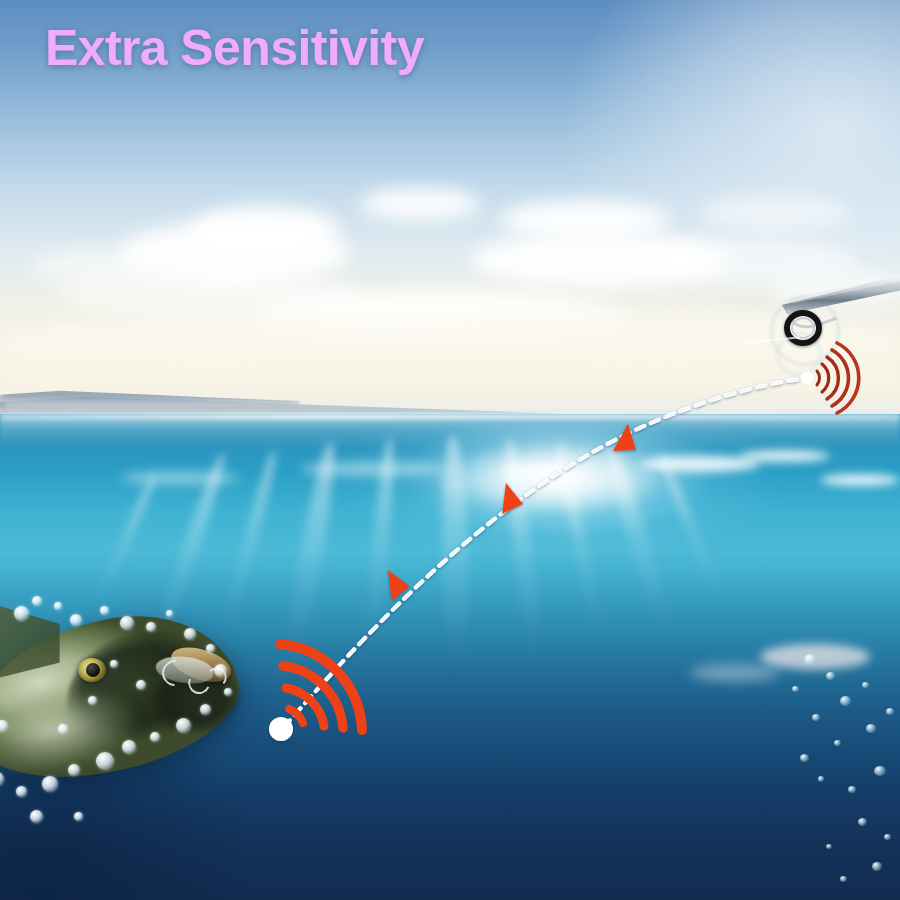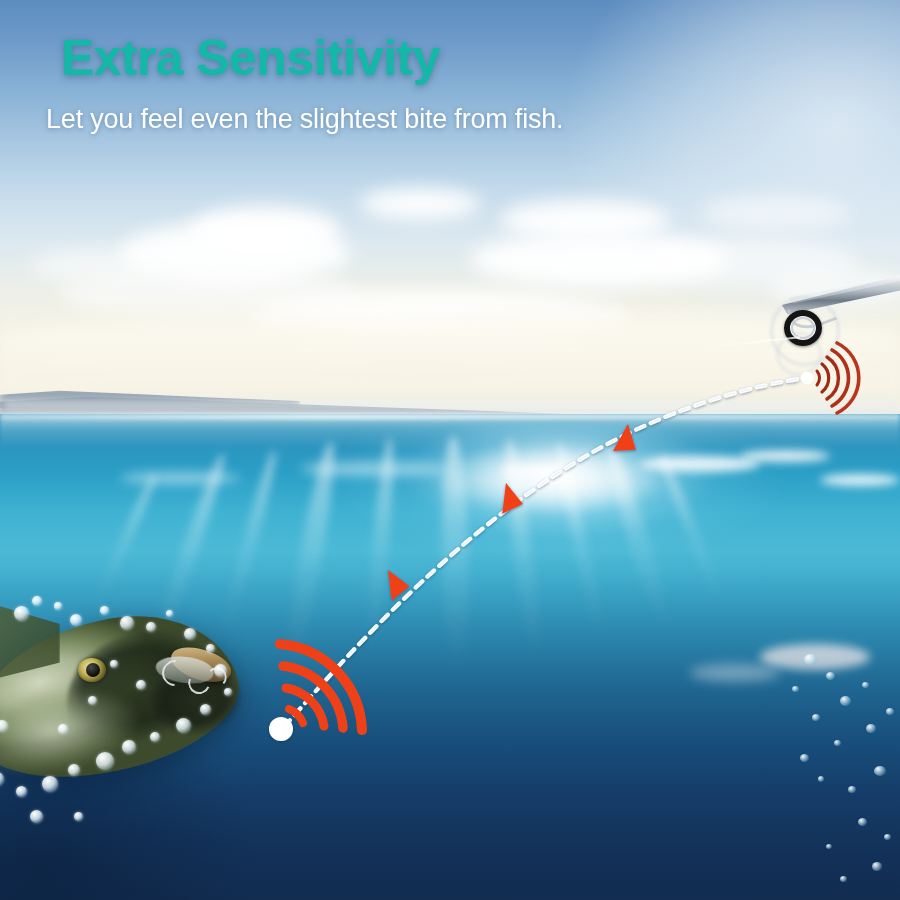--- a/index.html
+++ b/index.html
@@ -237,24 +237,24 @@
     position:absolute;left:-70px;top:74px;width:110px;height:2px;
     background:linear-gradient(90deg,rgba(255,255,255,0),rgba(255,255,255,.8));
     transform:rotate(-6deg);filter:blur(.4px);
   }
 
   
   #fx{position:absolute;inset:0;}
 
   
   #headline{
-    position:absolute;left:45px;top:32px;
-    color:#14b8a6;font-size:50px;font-weight:bold;letter-spacing:-.6px;
+    position:absolute;left:45px;top:22px;
+    color:#f0abfc;font-size:50px;font-weight:bold;letter-spacing:-.6px;
     text-shadow:0 2px 7px rgba(30,60,95,.40);
-    line-height:1.06;white-space:nowrap;margin-left:16px;
+    line-height:1.06;white-space:nowrap;
   }
   .sub{
     position:absolute;left:46px;color:#ffffff;font-size:27px;font-weight:400;
     letter-spacing:-.2px;text-shadow:0 1px 5px rgba(30,60,95,.38);white-space:nowrap;
   }
   #sub1{top:104px;}
   #sub2{top:140px;}
 </style>
 </head>
 <body>
@@ -434,15 +434,14 @@
       <path d="M 817 371 A 11 11 0 0 1 817 385" fill="none" stroke="#9e2a16" stroke-width="3" stroke-linecap="round"></path>
       <path d="M 822 364 A 18 18 0 0 1 822 392" fill="none" stroke="#9e2a16" stroke-width="3.2" stroke-linecap="round"></path>
       <path d="M 827 357 A 25 25 0 0 1 827 399" fill="none" stroke="#a52d18" stroke-width="3.4" stroke-linecap="round"></path>
       <path d="M 832 350 A 32 32 0 0 1 832 406" fill="none" stroke="#b0311a" stroke-width="3.6" stroke-linecap="round"></path>
       <path d="M 837 343 A 39 39 0 0 1 837 413" fill="none" stroke="#bb351c" stroke-width="3.6" stroke-linecap="round"></path>
       <circle cx="807" cy="378" r="6.5" fill="#ffffff" opacity="0.95"></circle>
     </g>
   </svg>
 
   <div id="headline">Extra Sensitivity</div>
-  <div id="sub1" class="sub">Let you feel even the slightest bite from fish.</div>
 
 </div>
 
 </body></html>

